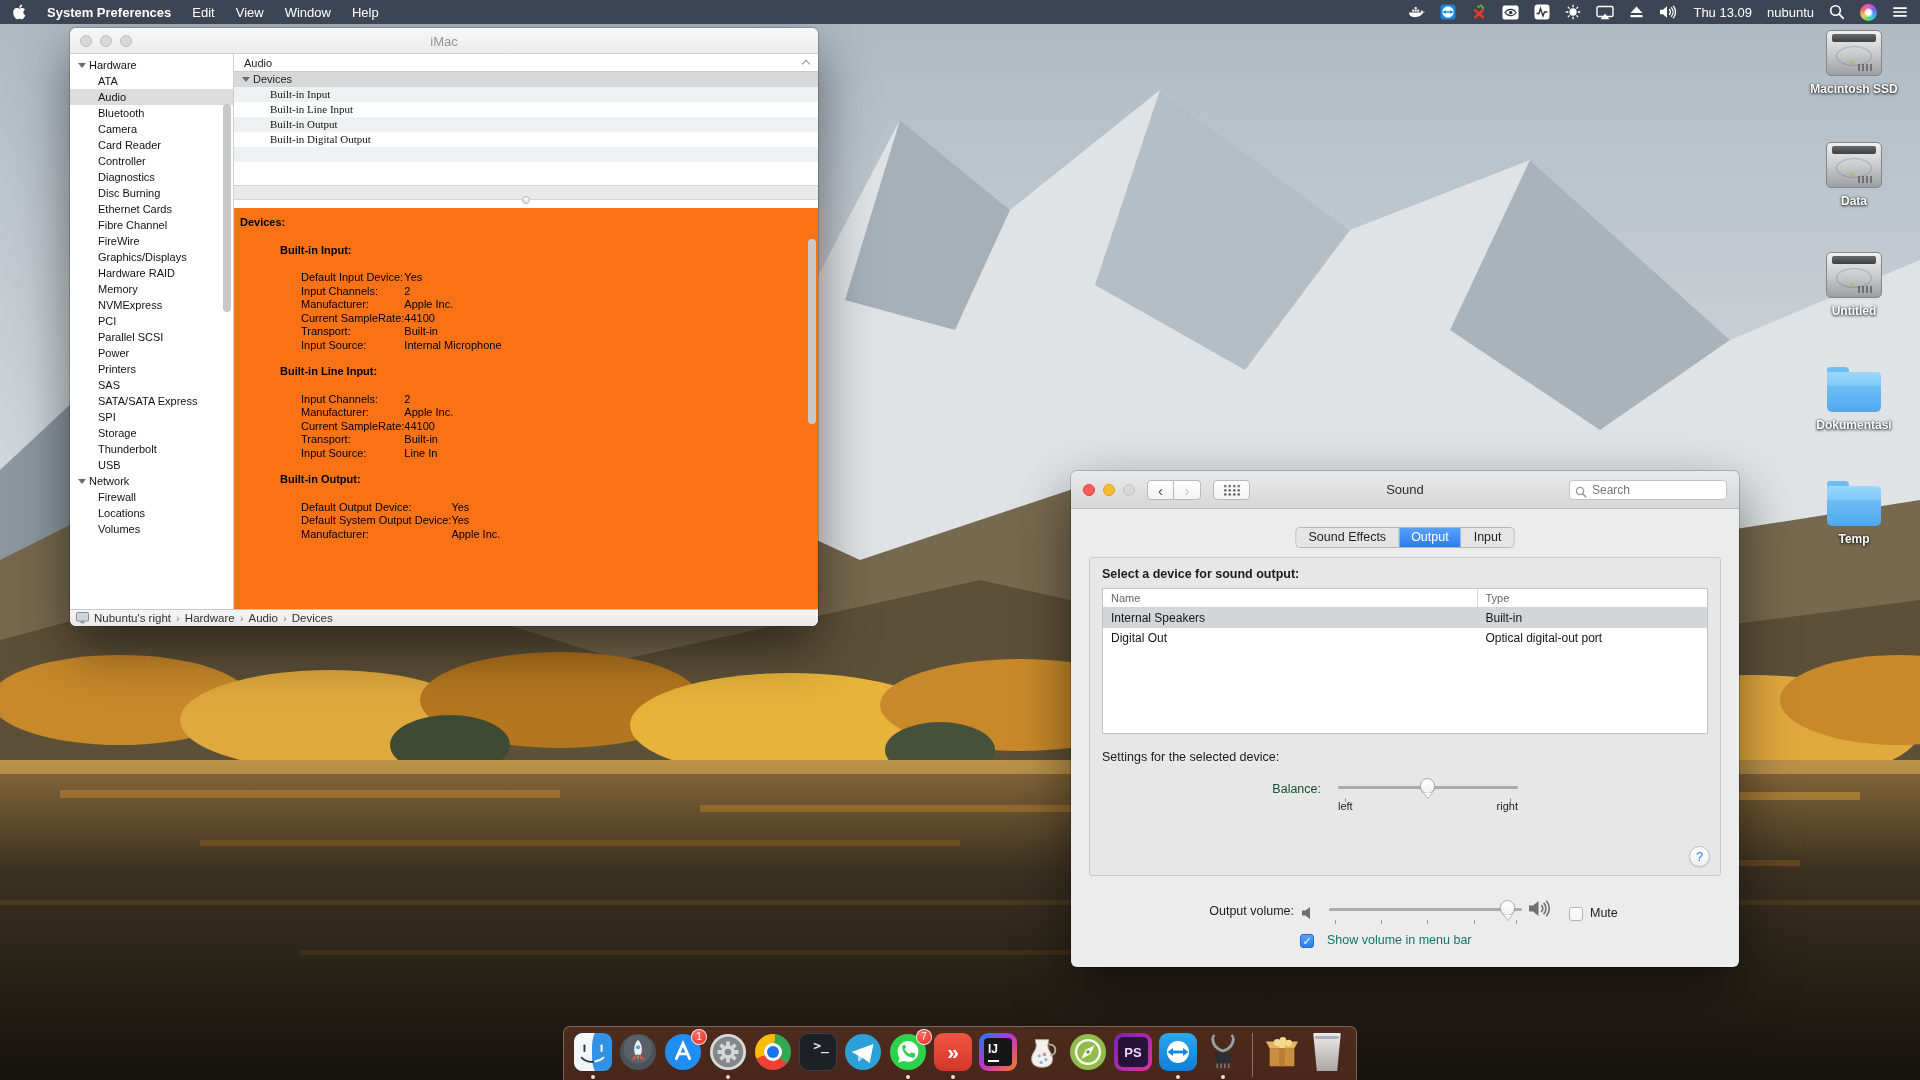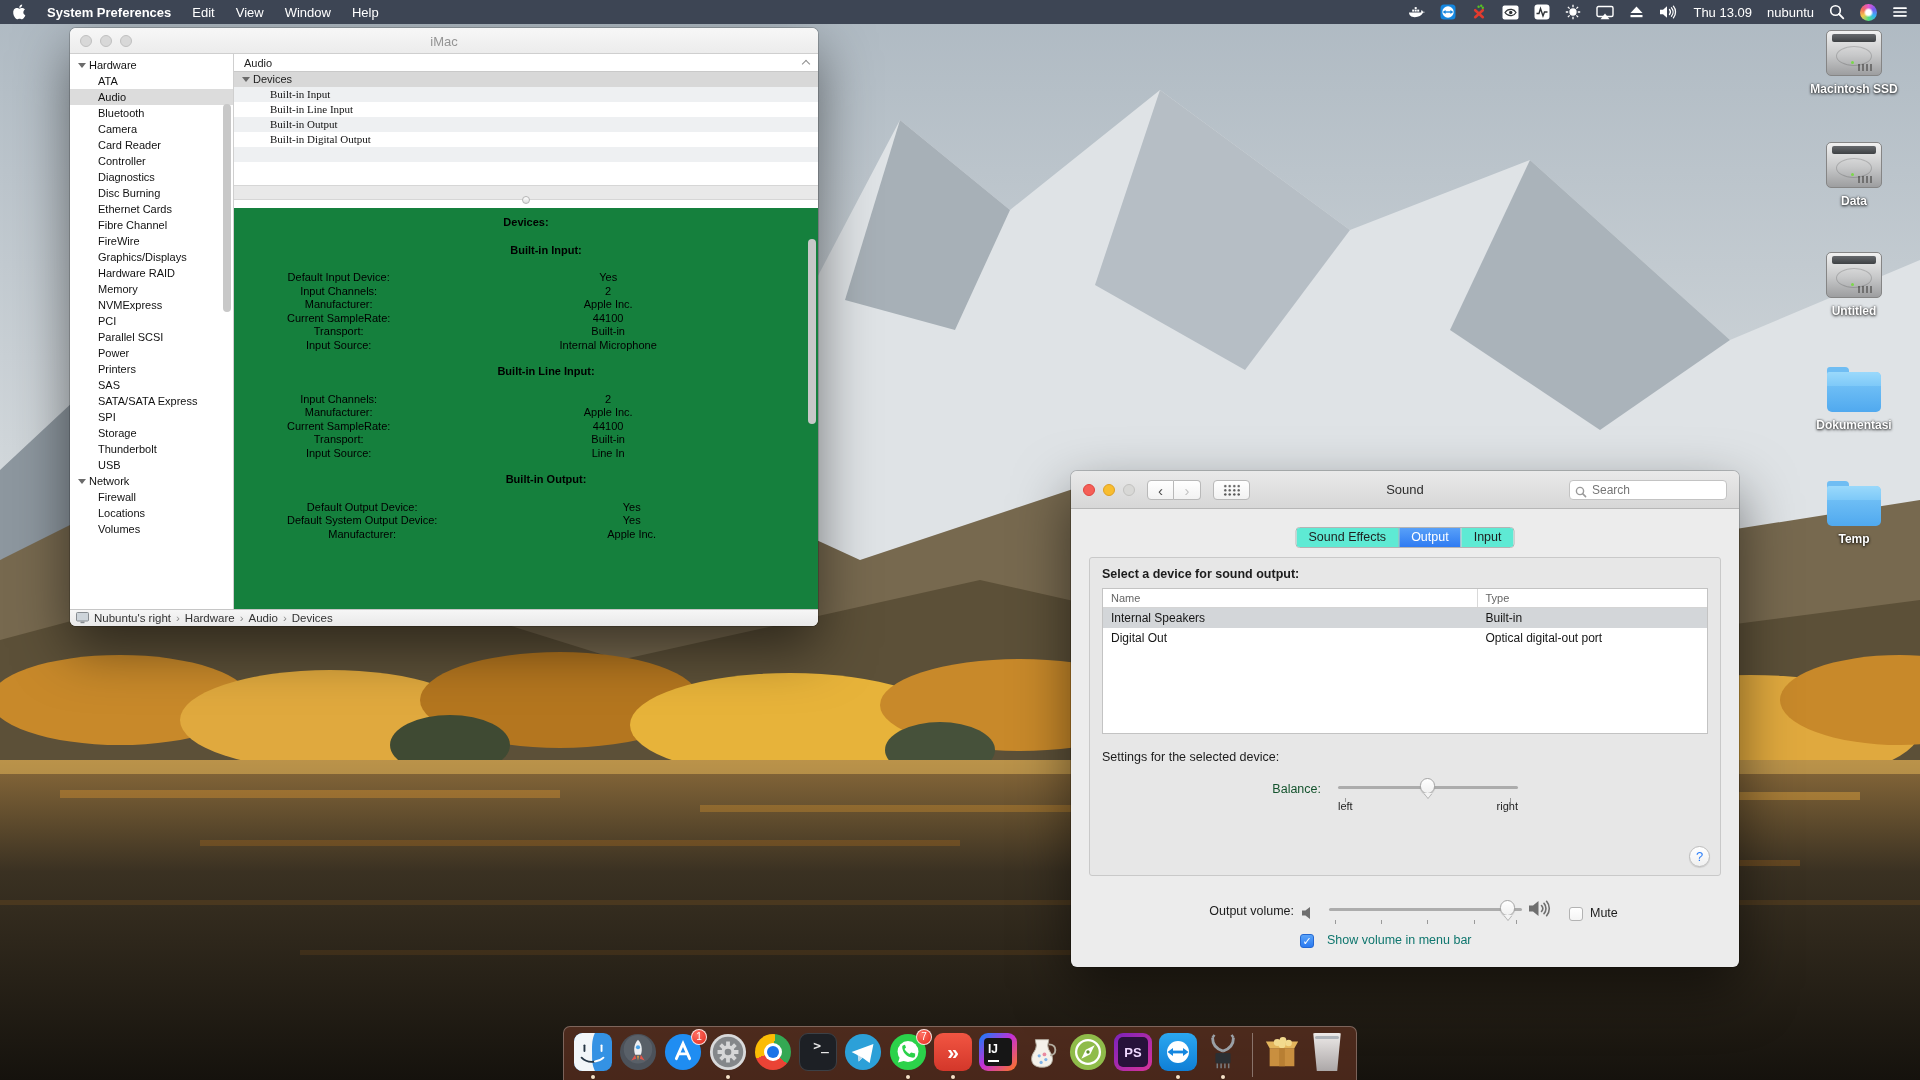--- a/index.html
+++ b/index.html
@@ -44,25 +44,25 @@
       background:#fff; border-bottom:1px solid #c9c9c9; color:#222; }
   .hdr-chev { position:absolute; right:9px; top:7px; width:6px; height:6px; border-left:1.5px solid #8e8e8e; border-top:1.5px solid #8e8e8e; transform:rotate(45deg); }
   #si-grouprow { position:absolute; top:18px; left:0; right:0; height:15px; line-height:15px; background:#d8d8d8; padding-left:8px; color:#1c1c1c; }
   #si-rows { position:absolute; top:33px; left:0; right:0; }
   .dev-row { height:15px; line-height:15px; padding-left:36px; color:#111;font-family:Liberation Serif, serif; }
   .dev-row.shade { background:#eef0f2; }
   #si-grayband { position:absolute; top:131px; left:0; right:0; height:15px; background:#e9e9e9; border-top:1px solid #d6d6d6; border-bottom:1px solid #d6d6d6; }
   #si-knobstrip { position:absolute; top:146px; left:0; right:0; height:8px; background:#fff; }
   #si-knob { position:absolute; left:50%; top:-4px; width:8px; height:8px; margin-left:-4px; border-radius:50%;
       background:linear-gradient(#fdfdfd,#dedede); border:1px solid #b5b5b5; }
-  #si-detail { position:absolute; top:154px; left:0; right:0; bottom:0; background:#15803d; overflow:hidden; padding:8px 6px; line-height:13.5px;text-align:center; }
+  #si-detail { position:absolute; top:154px; left:0; right:0; bottom:0; background:#f97316; overflow:hidden; padding:8px 6px; line-height:13.5px; }
   #si-detail .dheading { font-weight:bold; margin-bottom:14px; }
   .dsection { margin-left:40px; margin-bottom:13px; }
   .dsection .dtitle { font-weight:bold; margin-bottom:14px; }
-  .dprops { display:grid; grid-template-columns:max-content auto; column-gap:14px; margin-left:7px; }
+  .dprops { display:grid; grid-template-columns:max-content auto; margin-left:21px; }
   #si-det-scroll { position:absolute; right:2px; top:185px; width:8px; height:185px; background:#c8c8c8; border-radius:4px; }
   #si-statusbar { position:absolute; bottom:0; left:0; right:0; height:17px; border-radius:0 0 6px 6px;
       background:linear-gradient(#f6f6f6,#e9e9e9); border-top:1px solid #c6c6c6;
       display:flex; align-items:center; padding-left:6px; font-size:11.5px; color:#333; }
   .crumb-sep { color:#8a8a8a; padding:0 5px; }
   #si-crumbs { display:flex; align-items:center; }
   #si-crumbs .mac-ico { margin-right:5px; display:flex; }
 
   
   #sndwin { left:1071px; top:471px; width:668px; height:496px; background:#ececec; z-index:20; }
@@ -82,21 +82,21 @@
       background:linear-gradient(#fff,#f2f2f2); border:1px solid #b9b9b9; display:flex; align-items:center; justify-content:center; }
   .grid-glyph { width:17px; height:12px;
       background-image:radial-gradient(circle, #5a5a5a 1.1px, transparent 1.3px); background-size:4.5px 4.2px; }
   #snd-search { position:absolute; right:12px; top:9px; width:158px; height:20px; }
   #snd-search input { width:100%; height:100%; border:1px solid #c3c3c3; border-radius:4px; background:#fff;
       padding:0 6px 0 22px; font-size:12px; color:#333; outline:none; font-family:inherit; }
   #snd-search .mag { position:absolute; left:6px; top:4px; }
 
   #snd-tabs { position:absolute; top:56px; left:50%; transform:translateX(-50%); display:flex;
       border:1px solid #b4b4b4; border-radius:4px; overflow:hidden; background:#fff; height:21px; z-index:2; }
-  .tab { padding:0 12px; font-size:12.5px; line-height:19px; color:#1f1f1f; background:#5eead4; border-right:1px solid #b4b4b4; }
+  .tab { padding:0 12px; font-size:12.5px; line-height:19px; color:#1f1f1f; background:#e5e5e5; border-right:1px solid #b4b4b4; }
   .tab:last-child { border-right:none; }
   .tab.active { background:linear-gradient(#58a0f8,#2e7bf2); color:#fff; }
 
   #snd-panel { position:absolute; left:18px; top:86px; width:632px; height:319px; background:#e7e7e7;
       border:1px solid #c9c9c9; border-radius:3px; }
   #snd-select-label { position:absolute; left:12px; top:9px; font-size:12.5px; font-weight:bold; color:#1c1c1c; }
   #snd-table { position:absolute; left:12px; top:30px; width:606px; height:146px; background:#fff; border:1px solid #c3c3c3; }
   #snd-thead { height:19px; border-bottom:1px solid #d4d4d4; position:relative; font-size:11px; color:#666; }
   #snd-thead .th1 { position:absolute; left:8px; top:3px; }
   #snd-thead .th2 { position:absolute; left:calc(62% + 8px); top:3px; }

